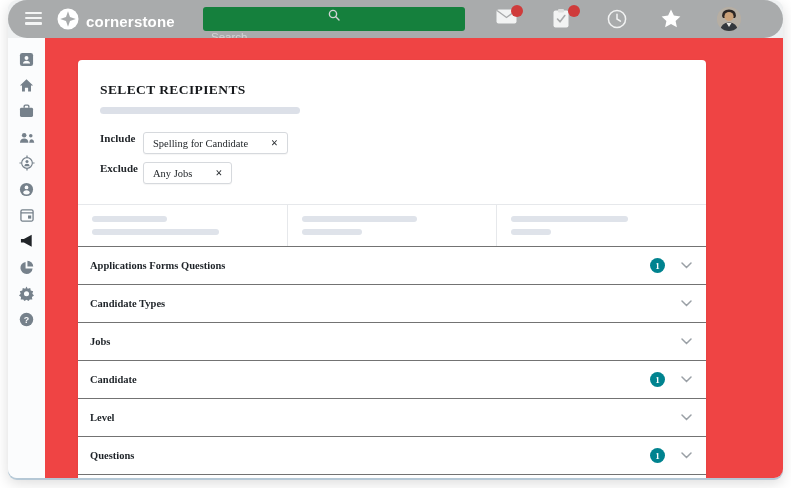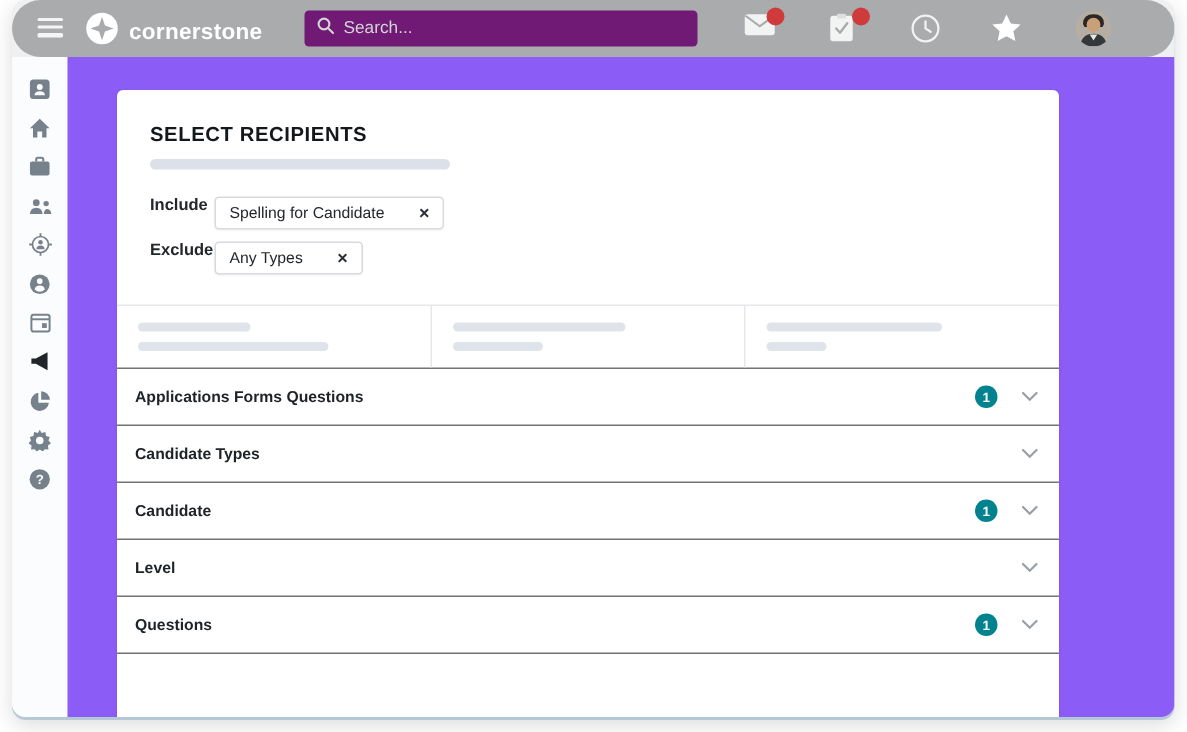--- a/index.html
+++ b/index.html
@@ -10,40 +10,40 @@
             border-radius:9px; overflow:hidden; background:#eef0f1;
             box-shadow:0 2px 0 rgba(140,175,200,.55), 0 5px 14px rgba(0,0,0,.14); }
 
   
   .navbar { position:absolute; left:0; top:0; width:100%; height:38px; background:#a9abac;border-radius:19px; }
   .hamburger { position:absolute; left:17px; top:12px; width:17px; height:13px; cursor:pointer; }
   .hamburger span { display:block; height:2.2px; background:#f4f5f5; border-radius:1px; margin-bottom:3px; }
   .logo { position:absolute; left:49px; top:8px; display:flex; align-items:center; gap:7px; }
   .logo-text { color:#ffffff; font-size:15px; font-weight:bold; letter-spacing:.2px; }
   .searchbox { position:absolute; left:195px; top:7px; width:262px; height:24px;
-               background:#701a75; border-radius:3px; display:flex; align-items:center;
-               padding:0 8px; gap:6px; }
+               background:#15803d; border-radius:3px; display:flex; align-items:center;
+               padding:0 8px; gap:6px;flex-direction:column; }
   .searchbox input { border:none; outline:none; background:transparent; width:100%;
                      font-size:11.5px; color:#eceded; font-family:inherit; }
   .searchbox input::placeholder { color:#d2d4d5; }
   .nav-icon { position:absolute; top:9px; width:22px; height:20px; cursor:pointer; }
   .nav-icon .dot { position:absolute; top:-4px; right:-5px; width:12px; height:12px;
                    border-radius:50%; background:#cf3b3b; }
   .avatar { position:absolute; left:709px; top:7px; width:24px; height:24px;
             border-radius:50%; overflow:hidden; background:#b3aca2; cursor:pointer; }
 
   
   .sidebar { position:absolute; left:0; top:38px; width:37px; bottom:0; background:#fbfcfd;
              display:flex; flex-direction:column; align-items:center; padding-top:13px; }
   .side-item { width:16px; height:16px; margin-bottom:10px; cursor:pointer;
                display:flex; align-items:center; justify-content:center; }
   .side-item svg { display:block; }
 
   
-  .content { position:absolute; left:37px; top:38px; right:0; bottom:0; background:#8b5cf6; }
+  .content { position:absolute; left:37px; top:38px; right:0; bottom:0; background:#ef4444;font-family:Liberation Serif, serif; }
   .card { position:absolute; left:33px; top:22px; width:628px; height:600px; background:#ffffff;
           border-radius:4px 4px 0 0; box-shadow:0 1px 3px rgba(0,0,0,.07); }
   .card-top { padding:22px 22px 0 22px; }
   .page-title { font-size:13.5px; font-weight:bold; letter-spacing:.4px; color:#15181b; }
   .progressbar { margin-top:9px; width:200px; height:7px; border-radius:4px; background:#dce0e8; }
 
   .filter-row { display:flex; margin-top:8px; }
   .filter-row.first { margin-top:18px; }
   .filter-label { width:43px; font-size:11px; font-weight:bold; color:#23272b; }
   .chip { display:inline-flex; align-items:center; gap:23px; height:22px; padding:0 9px;
@@ -236,21 +236,21 @@
           <span class="filter-label">Include</span>
           <span class="chip">
             <span>Spelling for Candidate</span>
             <span class="x">×</span>
           </span>
         </div>
 
         <div class="filter-row">
           <span class="filter-label">Exclude</span>
           <span class="chip">
-            <span>Any Types</span>
+            <span>Any Jobs</span>
             <span class="x">×</span>
           </span>
         </div>
       </div>
 
       <div class="skel-section">
         <div class="skel-col">
           <div class="skel-bar" style="width:75px"></div>
           <div class="skel-bar" style="width:127px"></div>
         </div>
@@ -274,20 +274,27 @@
   </div>
 
   <div class="acc-row">
     <span class="acc-label">Candidate Types</span>
 
     <svg class="chev" viewBox="0 0 11 7">
       <path d="M1 1 L5.5 5.5 L10 1" fill="none" stroke="#9aa0a6" stroke-width="1.5" stroke-linecap="round"></path>
     </svg>
   </div>
 
+  <div class="acc-row">
+    <span class="acc-label">Jobs</span>
+
+    <svg class="chev" viewBox="0 0 11 7">
+      <path d="M1 1 L5.5 5.5 L10 1" fill="none" stroke="#9aa0a6" stroke-width="1.5" stroke-linecap="round"></path>
+    </svg>
+  </div>
 
   <div class="acc-row">
     <span class="acc-label">Candidate</span>
     <span class="acc-badge">1</span>
     <svg class="chev" viewBox="0 0 11 7">
       <path d="M1 1 L5.5 5.5 L10 1" fill="none" stroke="#9aa0a6" stroke-width="1.5" stroke-linecap="round"></path>
     </svg>
   </div>
 
   <div class="acc-row">

